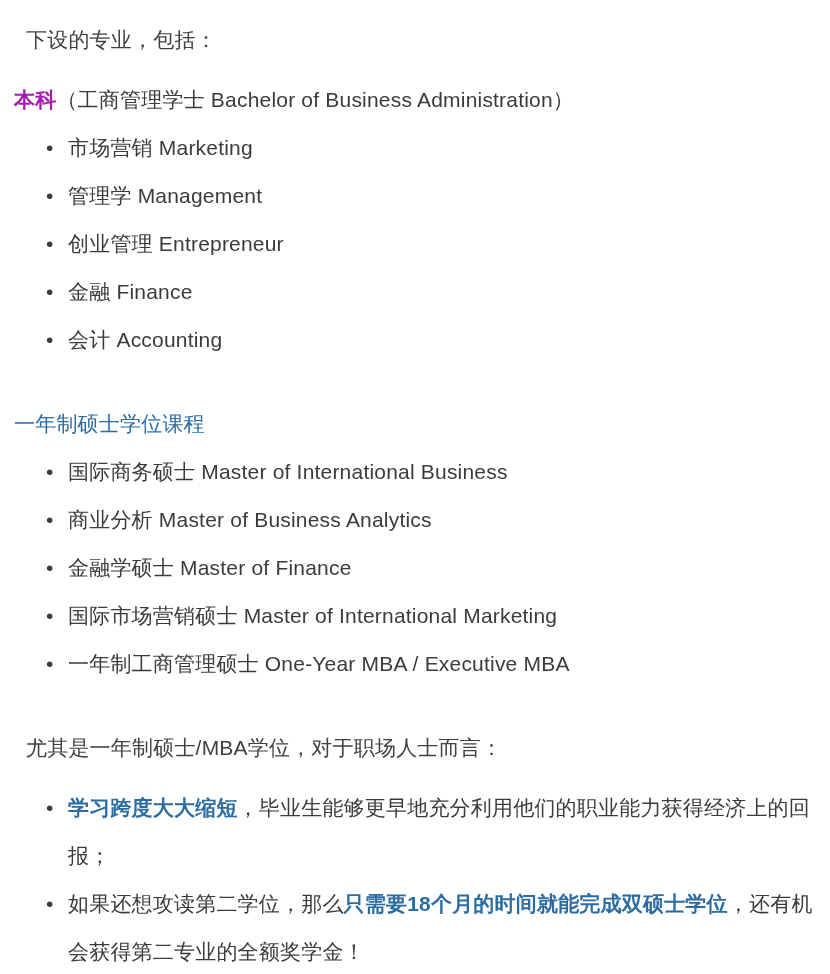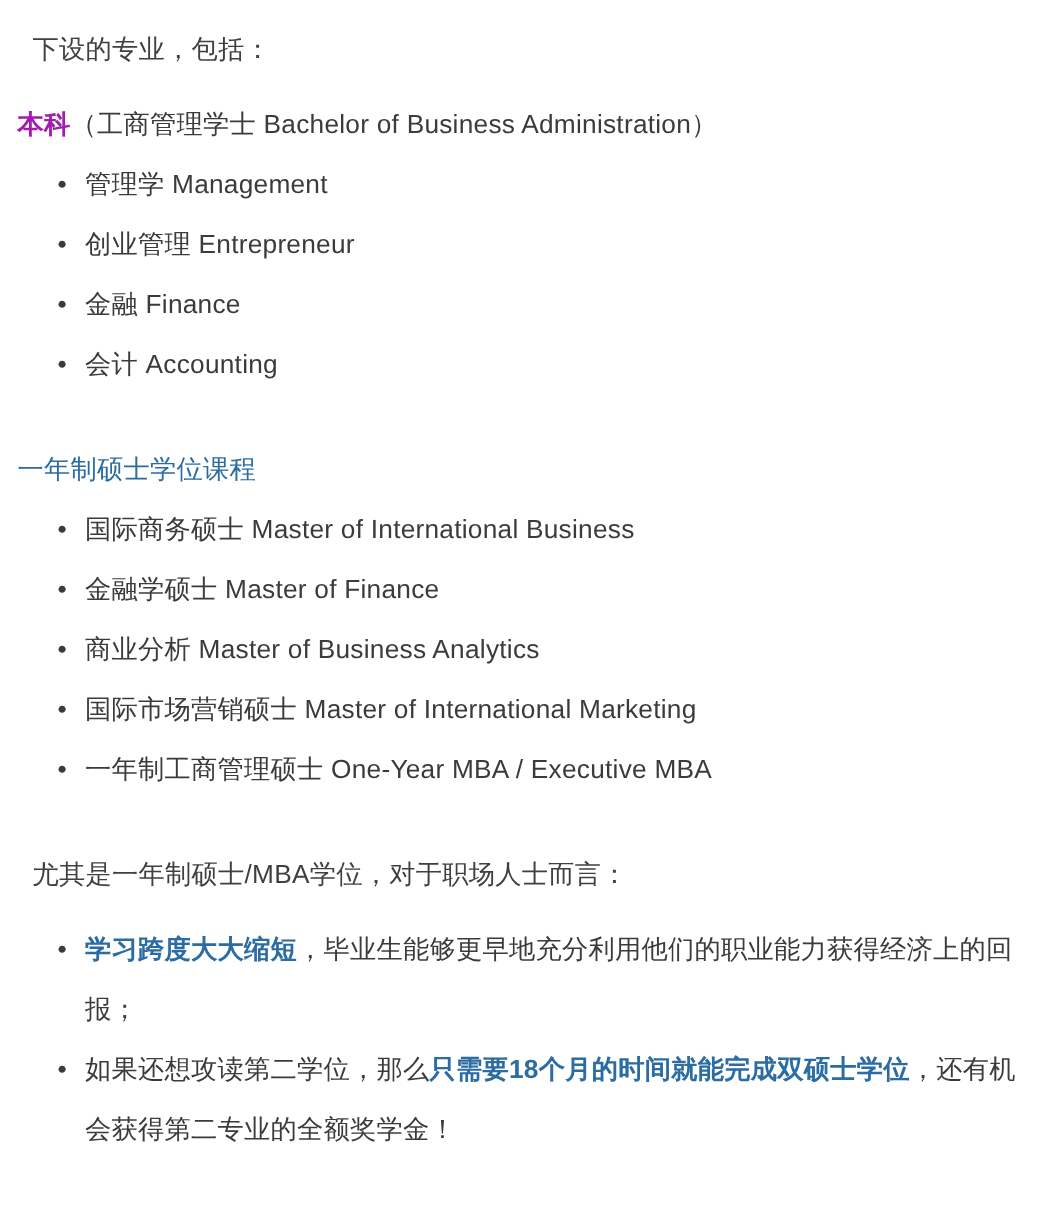--- a/index.html
+++ b/index.html
@@ -79,34 +79,35 @@
 </head>
 <body>
 
 <div class="page">
 
   <p class="para">下设的专业，包括：</p>
 
   <p class="heading-link"><span class="lnk">本科</span><span>（工商管理学士 Bachelor of Business Administration）</span></p>
 
   <ul class="bullets">
+    <li>市场营销 Marketing</li>
     <li>管理学 Management</li>
     <li>创业管理 Entrepreneur</li>
     <li>金融 Finance</li>
     <li>会计 Accounting</li>
   </ul>
 
   <div class="spacer-md"></div>
 
   <p class="section-title">一年制硕士学位课程</p>
 
   <ul class="bullets">
     <li>国际商务硕士 Master of International Business</li>
+    <li>商业分析 Master of Business Analytics</li>
     <li>金融学硕士 Master of Finance</li>
-    <li>商业分析 Master of Business Analytics</li>
     <li>国际市场营销硕士 Master of International Marketing</li>
     <li>一年制工商管理硕士 One-Year MBA / Executive MBA</li>
   </ul>
 
   <div class="spacer-sm"></div>
 
   <p class="para">尤其是一年制硕士/MBA学位，对于职场人士而言：</p>
 
   <ul class="bullets">
     <li><span class="hl">学习跨度大大缩短</span><span>，毕业生能够更早地充分利用他们的职业能力获得经济上的回报；</span></li>

